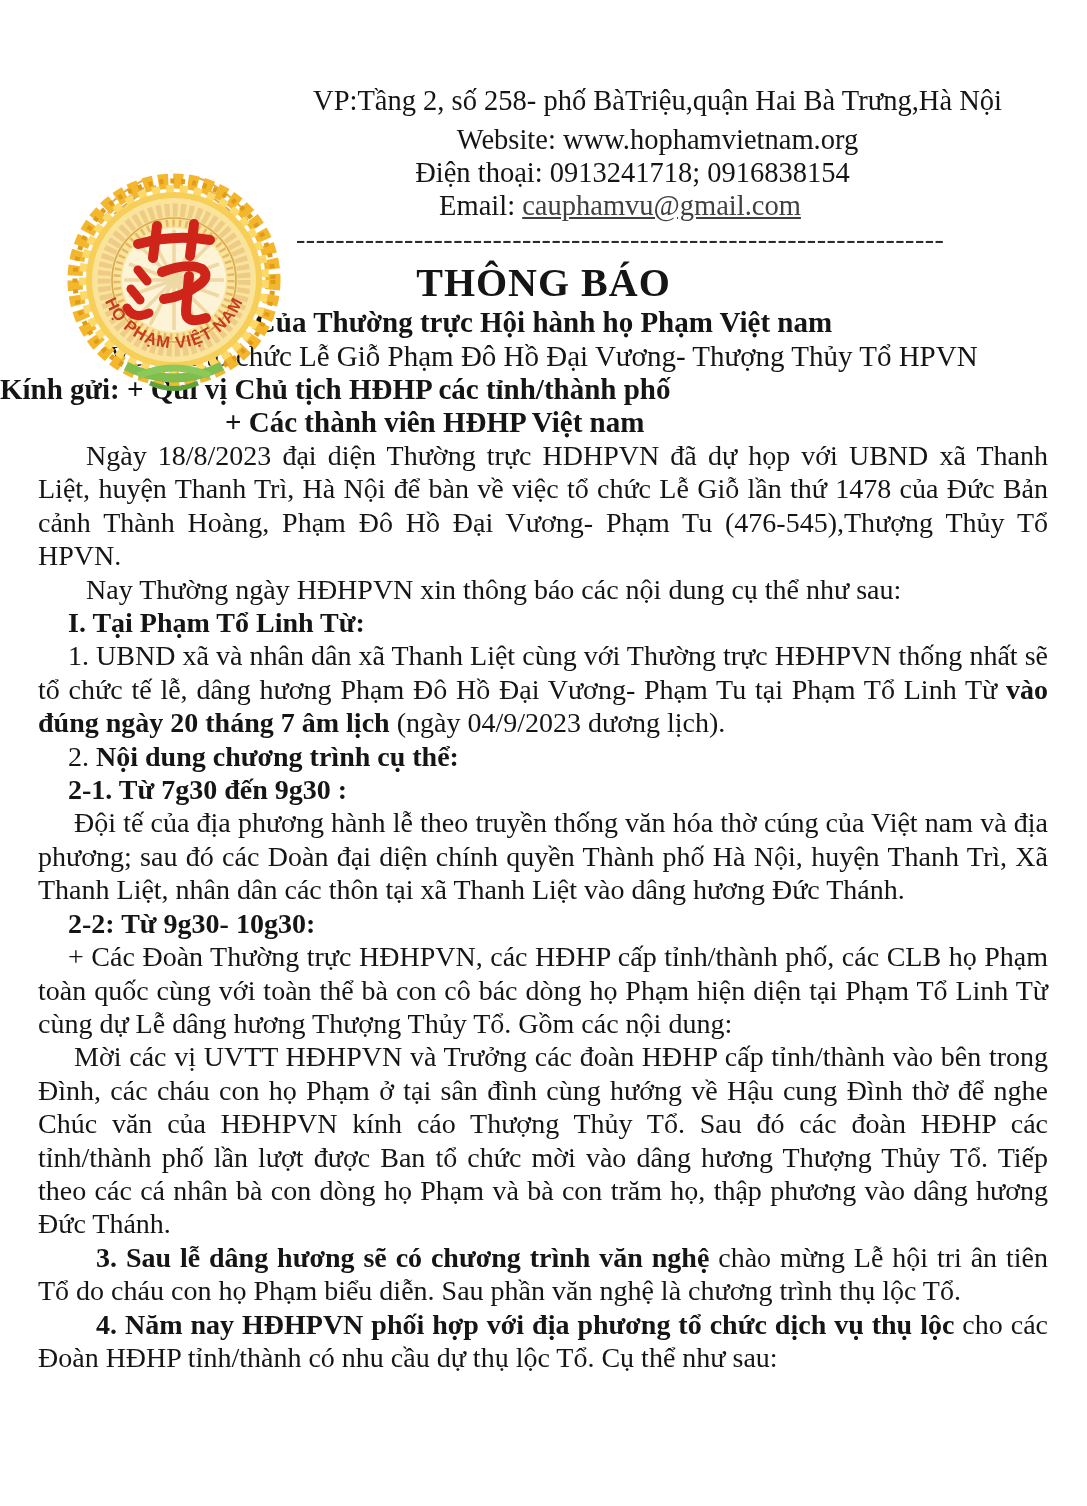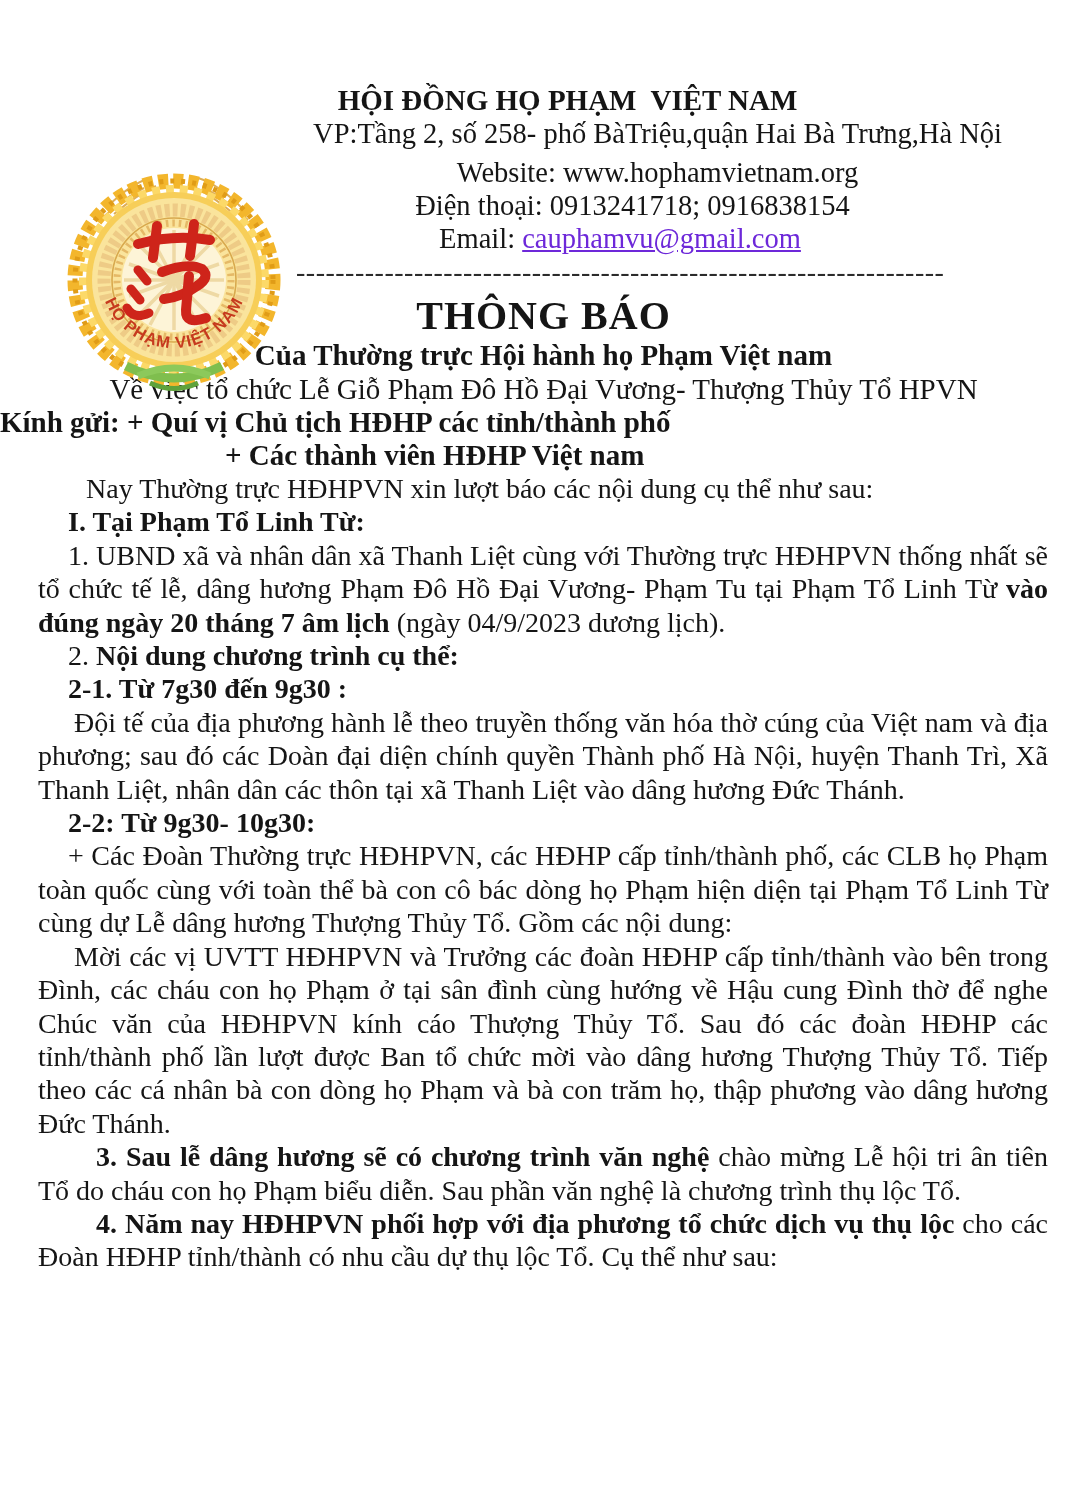--- a/index.html
+++ b/index.html
@@ -18,21 +18,21 @@
   .header-text {
     margin:84px 38px 0 296px;
     text-align:center;
     font-size:28.5px; line-height:33px;
   }
   .org-name { font-weight:bold; font-size:29px; white-space:pre-wrap; margin-right:210px; }
   .org-address { margin-right:30px; }
   .org-website { margin-right:30px;margin-top:6px; }
   .org-phone { margin-right:80px; }
   .org-email { margin-right:105px; }
-  .email-link { color:#6d28d9; text-decoration:underline; cursor:pointer; }
+  .email-link { color:#404040; text-decoration:underline; cursor:pointer; }
   .dash-sep {
     text-align:left; color:#2b2b2b;
     font-size:28px; line-height:30px; margin-top:2px;
     letter-spacing:0.5px;
     overflow:hidden; white-space:nowrap;
   }
 
   
   .title-block { margin-top:6px; text-align:center; }
   .t-main  { font-size:40px; font-weight:bold; line-height:46px; letter-spacing:1px; }
@@ -115,38 +115,38 @@
 
       <g fill="none">
         <path d="M72 198 Q120 222 168 198" stroke="#7FBE4E" stroke-width="9"></path>
         <path d="M84 208 Q120 192 156 208" stroke="#8CC95B" stroke-width="7"></path>
         <path d="M96 215 Q120 226 144 215" stroke="#5FA23C" stroke-width="5"></path>
       </g>
     </svg>
   </div>
 
   <div class="header-text">
-    <div class="org-name">HỘI ĐỒNG HỌ PHẠM  VIỆT NAM</div>
     <div class="org-address">VP:Tầng 2, số 258- phố BàTriệu,quận Hai Bà Trưng,Hà Nội</div>
     <div class="org-website"><span>Website: </span><span>www.hophamvietnam.org</span></div>
     <div class="org-phone">Điện thoại: 0913241718; 0916838154</div>
     <div class="org-email"><span>Email: </span><a class="email-link">cauphamvu@gmail.com</a></div>
     <div class="dash-sep">------------------------------------------------------------------</div>
   </div>
 
   <div class="title-block">
     <div class="t-main">THÔNG BÁO</div>
     <div class="t-sub1">Của Thường trực Hội hành họ Phạm Việt nam</div>
     <div class="t-sub2">Về việc tổ chức Lễ Giỗ Phạm Đô Hồ Đại Vương- Thượng Thủy Tổ HPVN</div>
     <div class="t-to1">Kính gửi: + Quí vị Chủ tịch HĐHP các tỉnh/thành phố</div>
     <div class="t-to2">+ Các thành viên HĐHP Việt nam</div>
   </div>
 
   <div class="doc-body">
-    <p class="ind48">Nay Thường trực HĐHPVN xin lượt báo các nội dung cụ thể như sau:</p>
+    <p class="ind48">Ngày 18/8/2023 đại diện Thường trực HDHPVN đã dự họp với UBND xã Thanh Liệt, huyện Thanh Trì, Hà Nội để bàn về việc tổ chức Lễ Giỗ lần thứ 1478 của Đức Bản cảnh Thành Hoàng, Phạm Đô Hồ Đại Vương- Phạm Tu (476-545),Thượng Thủy Tổ HPVN.</p>
+    <p class="ind48">Nay Thường ngày HĐHPVN xin thông báo các nội dung cụ thể như sau:</p>
     <p class="ind30 b">I. Tại Phạm Tổ Linh Từ:</p>
     <p class="ind30"><span>1. UBND xã và nhân dân xã Thanh Liệt cùng với Thường trực HĐHPVN thống nhất sẽ tổ chức tế lễ, dâng hương Phạm Đô Hồ Đại Vương- Phạm Tu tại Phạm Tổ Linh Từ </span><span class="b">vào đúng ngày 20 tháng 7 âm lịch</span><span> (ngày 04/9/2023 dương lịch).</span></p>
     <p class="ind30"><span>2. </span><span class="b">Nội dung chương trình cụ thể:</span></p>
     <p class="ind30 b">2-1. Từ 7g30 đến 9g30 :</p>
     <p class="ind36">Đội tế của địa phương hành lễ theo truyền thống văn hóa thờ cúng của Việt nam và địa phương; sau đó các Doàn đại diện chính quyền Thành phố Hà Nội, huyện Thanh Trì, Xã Thanh Liệt, nhân dân các thôn tại xã Thanh Liệt vào dâng hương Đức Thánh.</p>
     <p class="ind30 b">2-2: Từ 9g30- 10g30:</p>
     <p class="ind30">+ Các Đoàn Thường trực HĐHPVN, các HĐHP cấp tỉnh/thành phố, các CLB họ Phạm toàn quốc cùng với toàn thể bà con cô bác dòng họ Phạm hiện diện tại Phạm Tổ Linh Từ cùng dự Lễ dâng hương Thượng Thủy Tổ. Gồm các nội dung:</p>
     <p class="ind36">Mời các vị UVTT HĐHPVN và Trưởng các đoàn HĐHP cấp tỉnh/thành vào bên trong Đình, các cháu con họ Phạm ở tại sân đình cùng hướng về Hậu cung Đình thờ để nghe Chúc văn của HĐHPVN kính cáo Thượng Thủy Tổ. Sau đó các đoàn HĐHP các tỉnh/thành phố lần lượt được Ban tổ chức mời vào dâng hương Thượng Thủy Tổ. Tiếp theo các cá nhân bà con dòng họ Phạm và bà con trăm họ, thập phương vào dâng hương Đức Thánh.</p>
     <p class="ind58"><span class="b">3. Sau lễ dâng hương sẽ có chương trình văn nghệ</span><span> chào mừng Lễ hội tri ân tiên Tổ do cháu con họ Phạm biểu diễn. Sau phần văn nghệ là chương trình thụ lộc Tổ.</span></p>
     <p class="ind58"><span class="b">4. Năm nay HĐHPVN phối hợp với địa phương tổ chức dịch vụ thụ lộc</span><span> cho các Đoàn HĐHP tỉnh/thành có nhu cầu dự thụ lộc Tổ. Cụ thể như sau:</span></p>

